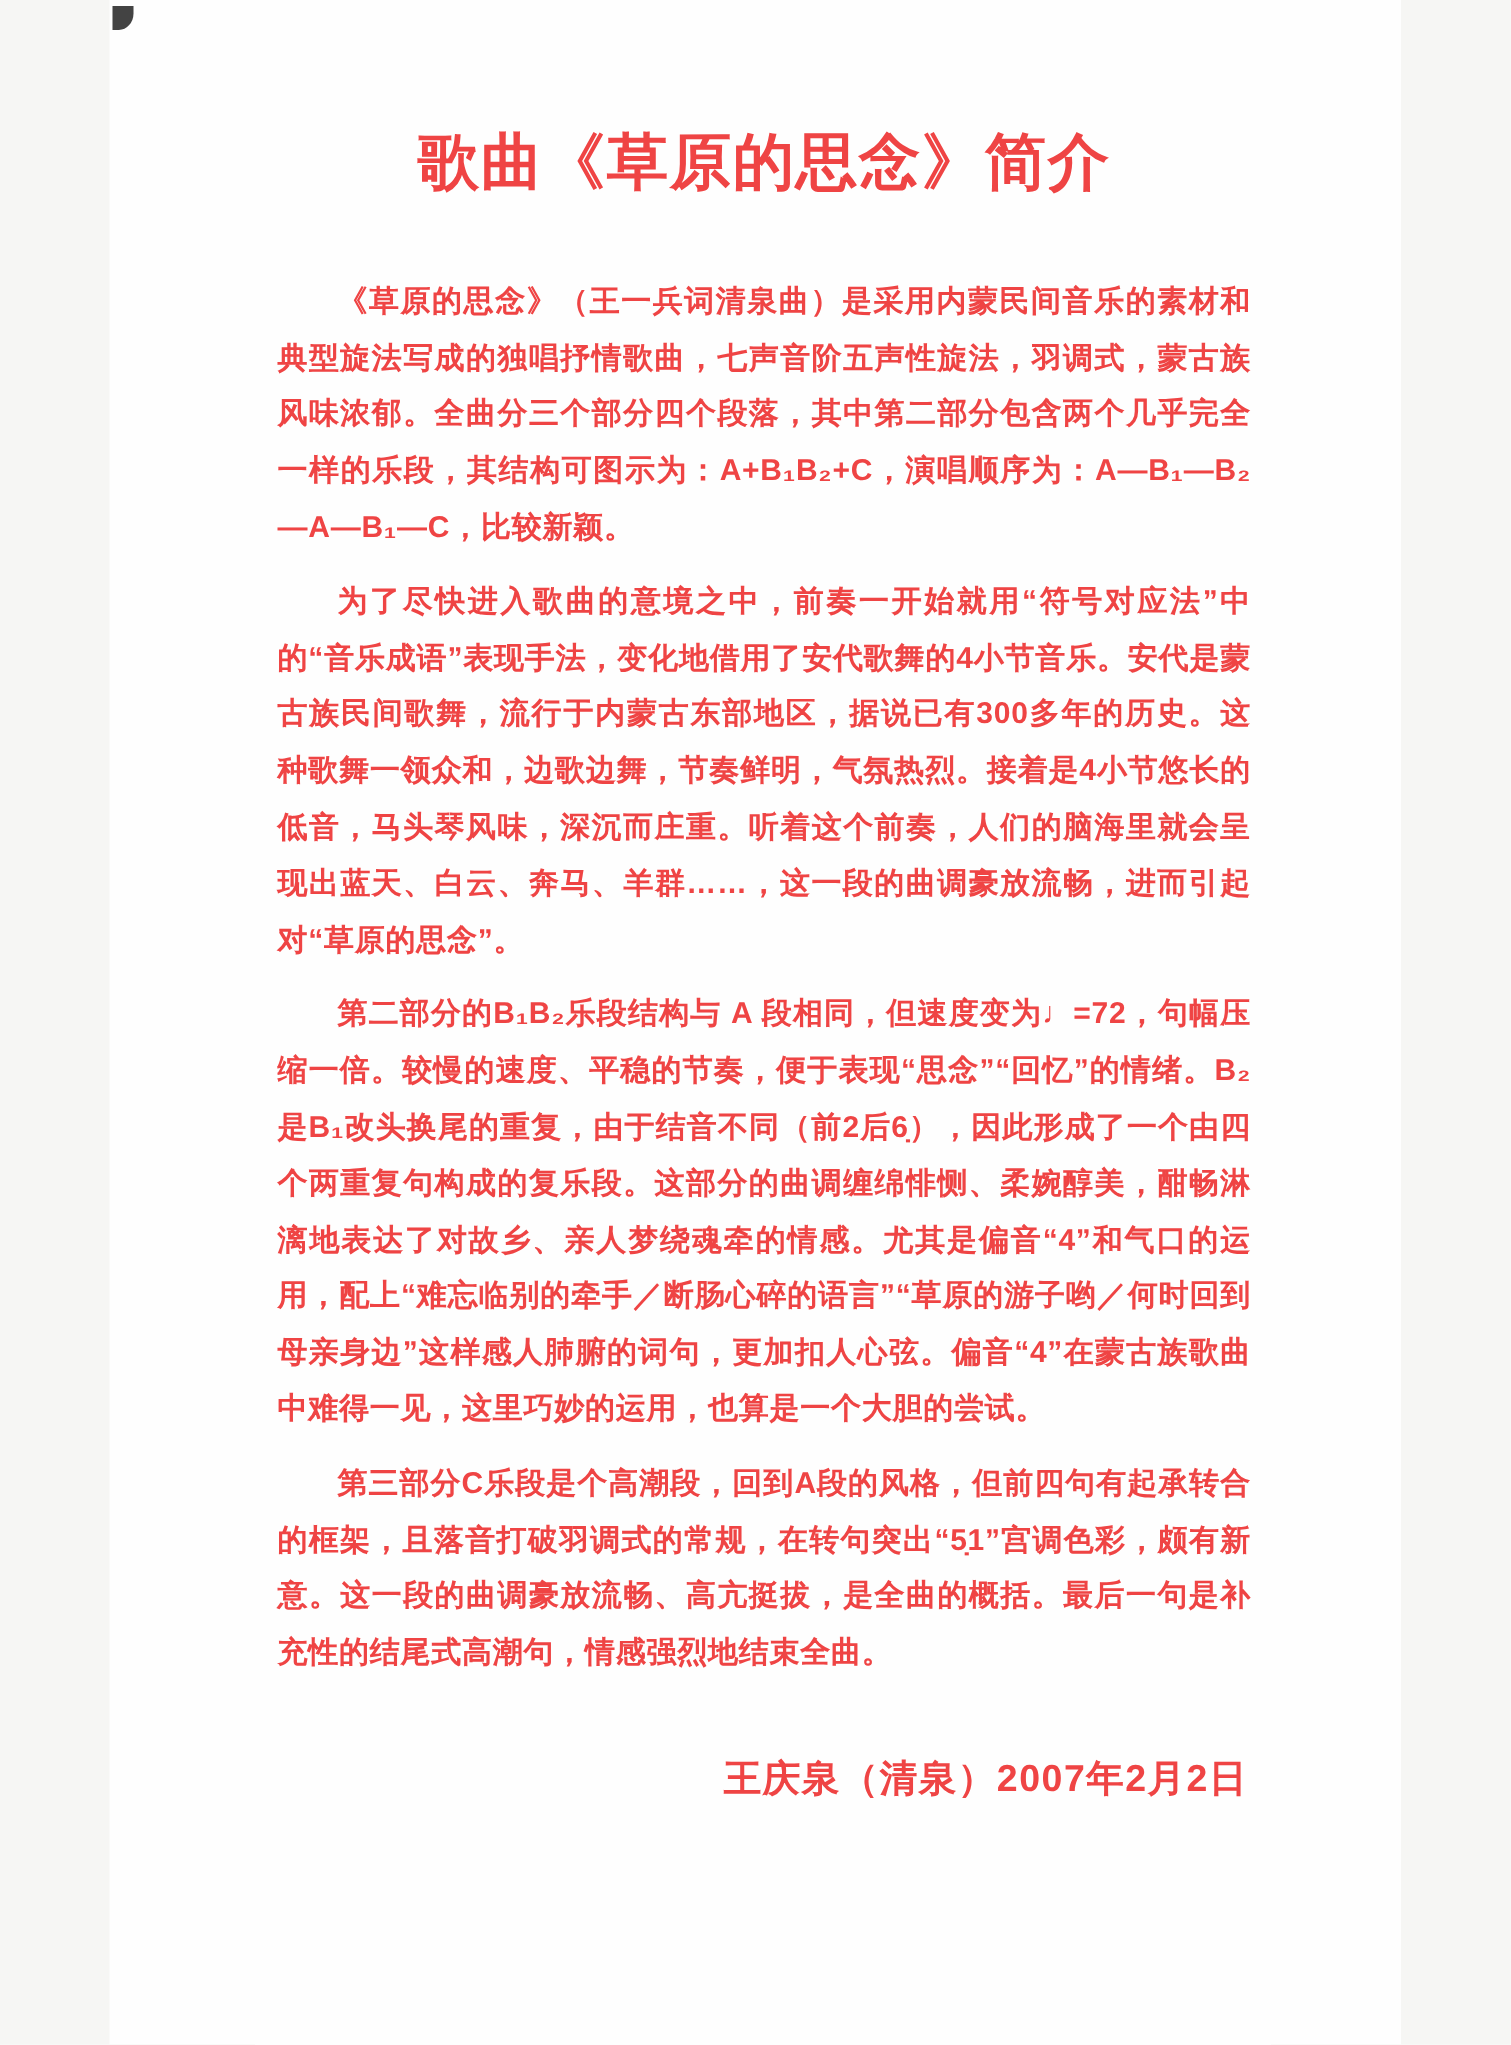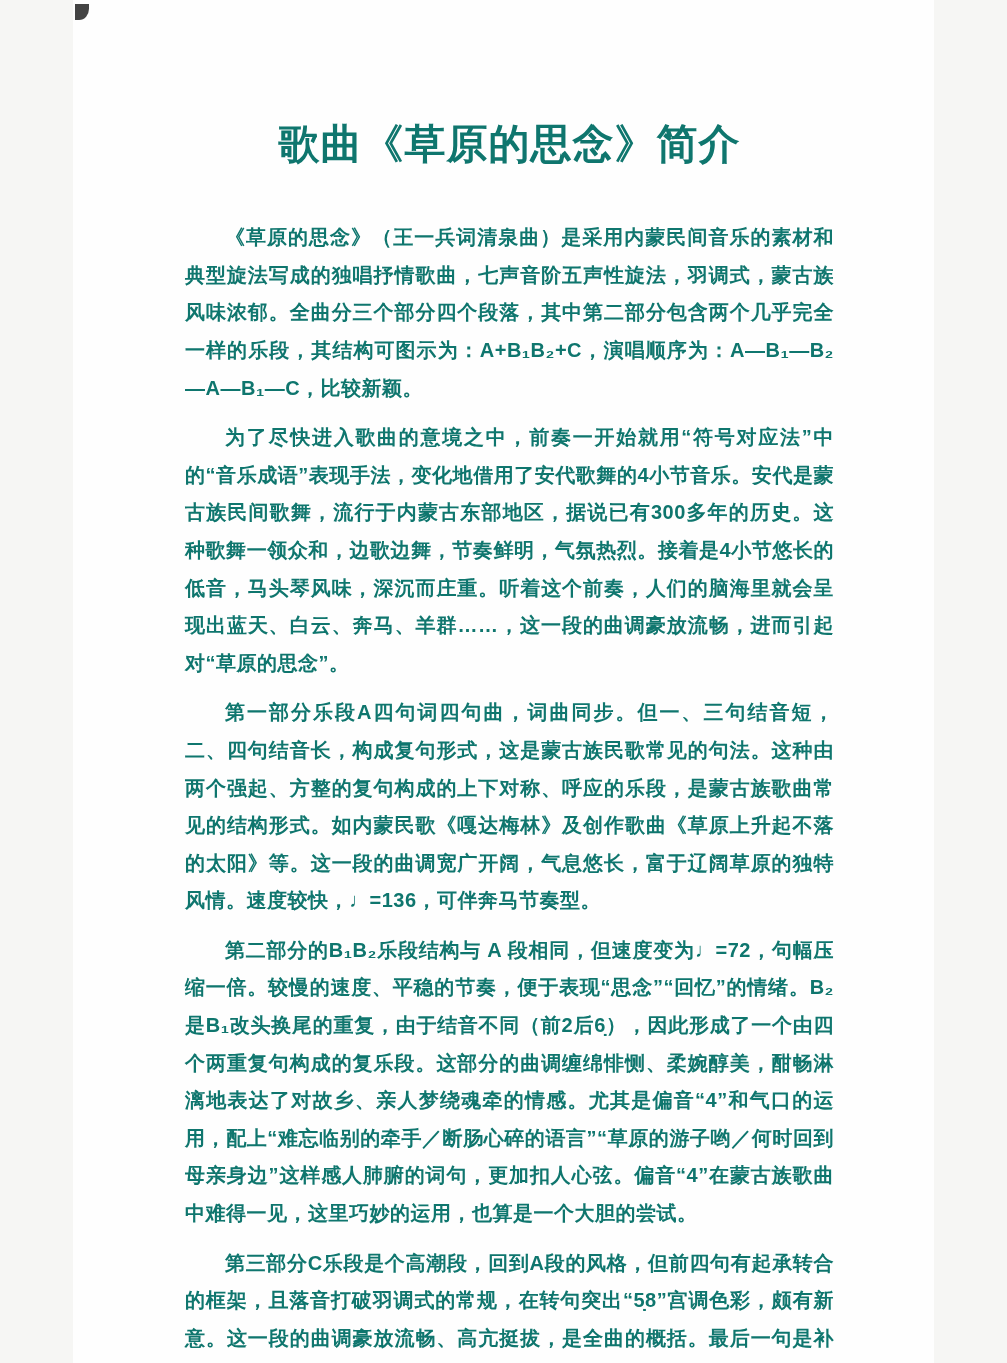--- a/index.html
+++ b/index.html
@@ -7,23 +7,23 @@
     padding: 0;
     background: #f6f6f4;
   }
   .page {
     position: relative;
     width: 861px;
     height: 1363px;
     margin: 0 auto;
     background: #fefefe;
     box-sizing: border-box;
-    padding: 120px 88px 0 100px;
+    padding: 84px 88px 0 100px;
     font-family: "Liberation Sans", "DejaVu Sans", sans-serif;
-    color: #0f766e;
+    color: #ef4444;
     overflow: hidden;
   }
   .scan-artifact {
     position: absolute;
     top: 4px;
     left: 2px;
     width: 14px;
     height: 16px;
     background: #222;
     border-radius: 0 0 70% 0;
@@ -57,18 +57,17 @@
 </style>
 </head>
 <body>
 
 <div class="page">
   <div class="scan-artifact"></div>
   <h1 class="title">歌曲《草原的思念》简介</h1>
   <div class="body">
     <p>《草原的思念》（王一兵词清泉曲）是采用内蒙民间音乐的素材和典型旋法写成的独唱抒情歌曲，七声音阶五声性旋法，羽调式，蒙古族风味浓郁。全曲分三个部分四个段落，其中第二部分包含两个几乎完全一样的乐段，其结构可图示为：A+B₁B₂+C，演唱顺序为：A—B₁—B₂—A—B₁—C，比较新颖。</p>
     <p>为了尽快进入歌曲的意境之中，前奏一开始就用“符号对应法”中的“音乐成语”表现手法，变化地借用了安代歌舞的4小节音乐。安代是蒙古族民间歌舞，流行于内蒙古东部地区，据说已有300多年的历史。这种歌舞一领众和，边歌边舞，节奏鲜明，气氛热烈。接着是4小节悠长的低音，马头琴风味，深沉而庄重。听着这个前奏，人们的脑海里就会呈现出蓝天、白云、奔马、羊群……，这一段的曲调豪放流畅，进而引起对“草原的思念”。</p>
-    <p>第一部分乐段A四句词四句曲，词曲同步。但一、三句结音短，二、四句结音长，构成复句形式，这是蒙古族民歌常见的句法。这种由两个强起、方整的复句构成的上下对称、呼应的乐段，是蒙古族歌曲常见的结构形式。如内蒙民歌《嘎达梅林》及创作歌曲《草原上升起不落的太阳》等。这一段的曲调宽广开阔，气息悠长，富于辽阔草原的独特风情。速度较快，♩=136，可伴奔马节奏型。</p>
     <p>第二部分的B₁B₂乐段结构与 A 段相同，但速度变为♩=72，句幅压缩一倍。较慢的速度、平稳的节奏，便于表现“思念”“回忆”的情绪。B₂是B₁改头换尾的重复，由于结音不同（前2后6̣），因此形成了一个由四个两重复句构成的复乐段。这部分的曲调缠绵悱恻、柔婉醇美，酣畅淋漓地表达了对故乡、亲人梦绕魂牵的情感。尤其是偏音“4”和气口的运用，配上“难忘临别的牵手／断肠心碎的语言”“草原的游子哟／何时回到母亲身边”这样感人肺腑的词句，更加扣人心弦。偏音“4”在蒙古族歌曲中难得一见，这里巧妙的运用，也算是一个大胆的尝试。</p>
-    <p>第三部分C乐段是个高潮段，回到A段的风格，但前四句有起承转合的框架，且落音打破羽调式的常规，在转句突出“5̣8”宫调色彩，颇有新意。这一段的曲调豪放流畅、高亢挺拔，是全曲的概括。最后一句是补充性的结尾式高潮句，情感强烈地结束全曲。</p>
+    <p>第三部分C乐段是个高潮段，回到A段的风格，但前四句有起承转合的框架，且落音打破羽调式的常规，在转句突出“5̣1”宫调色彩，颇有新意。这一段的曲调豪放流畅、高亢挺拔，是全曲的概括。最后一句是补充性的结尾式高潮句，情感强烈地结束全曲。</p>
   </div>
   <div class="signature">王庆泉（清泉）2007年2月2日</div>
 </div>
 
 </body></html>

